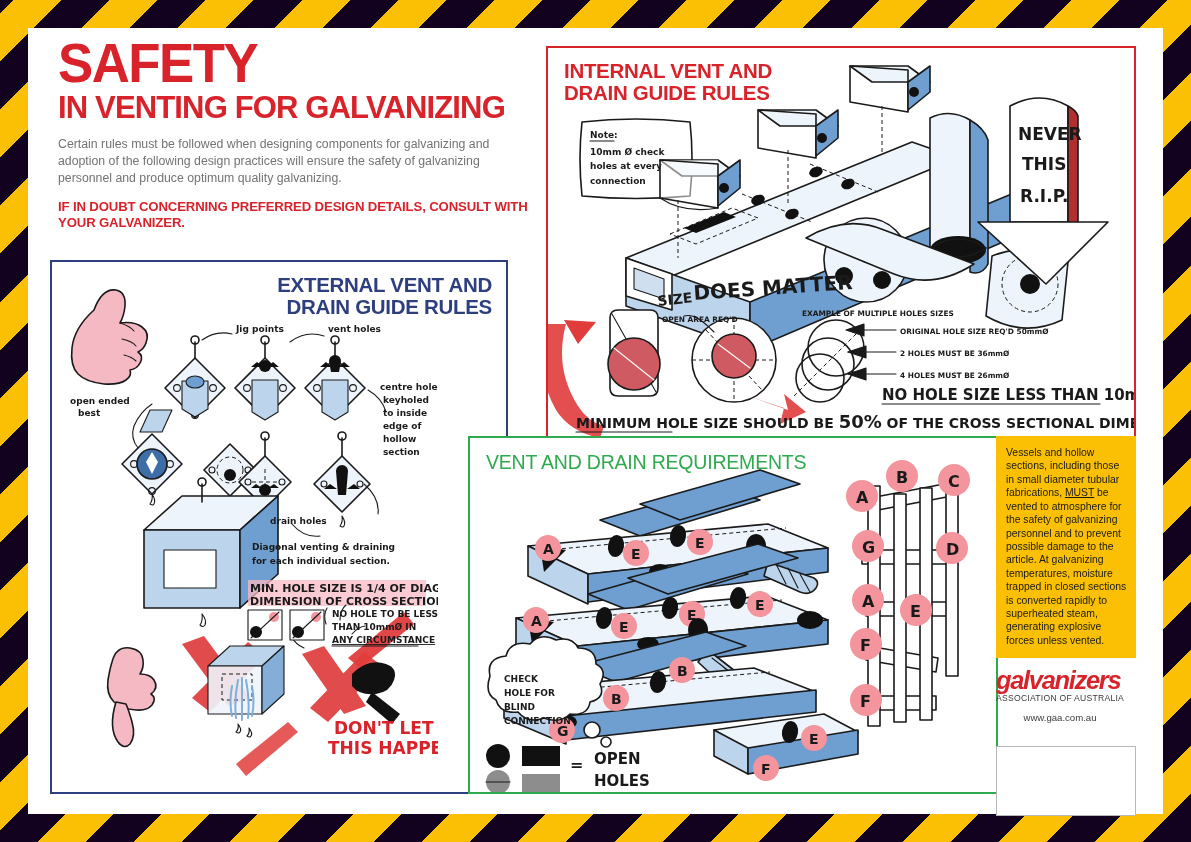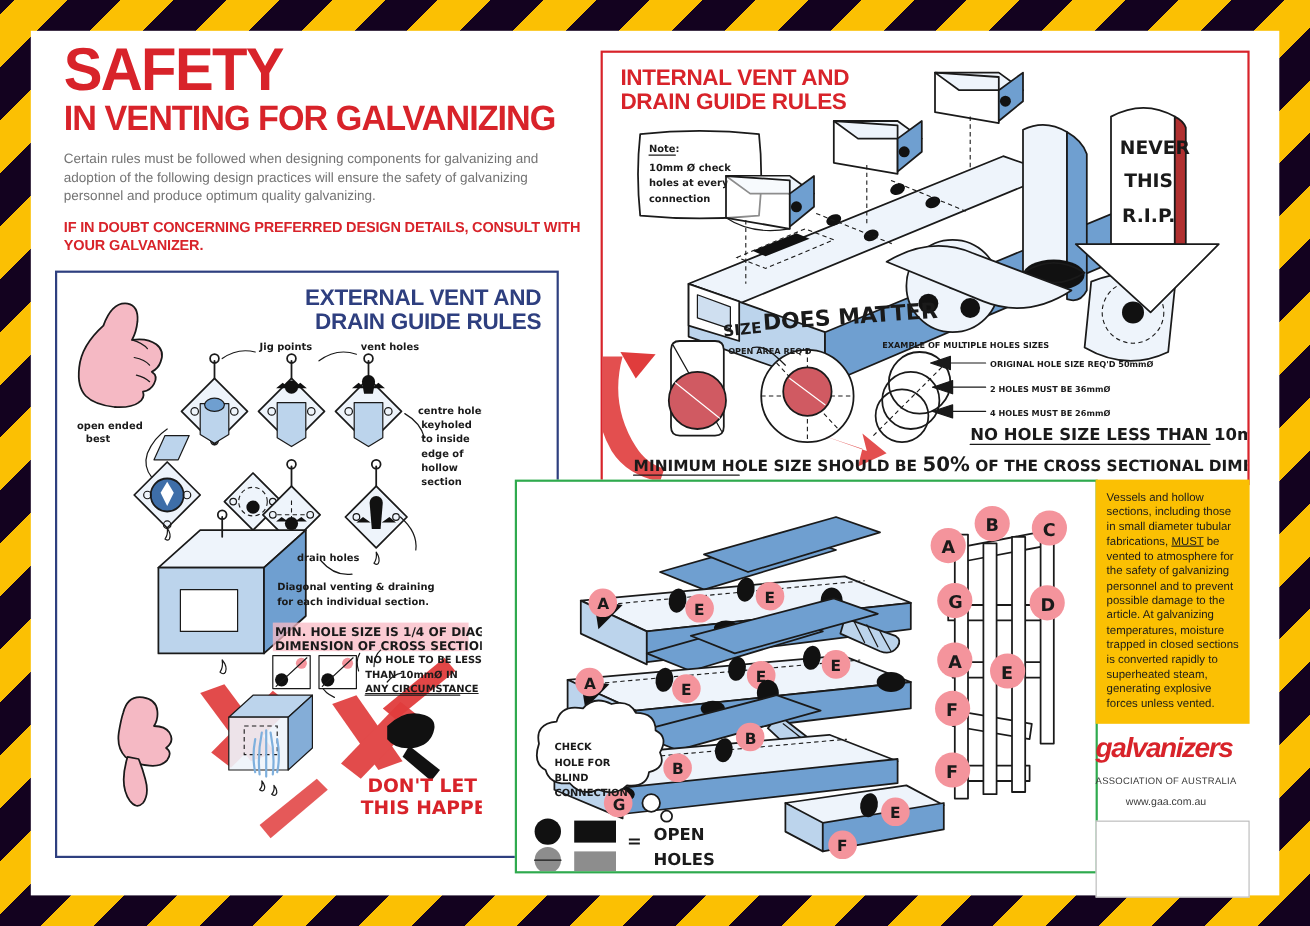--- a/index.html
+++ b/index.html
@@ -46,21 +46,21 @@
     color: #d8232a; line-height: 1.26; letter-spacing: -0.15px;
     width: 480px;
   }
   
   .panel { position: absolute; background: #fff; overflow: hidden; }
   .panel-title { position: absolute; font-weight: bold; line-height: 1.07; }
   .pt-strong { font-weight: bold; }
   .pt-light { font-weight: bold; }
 
   #panel-external {
-    left: 22px; top: 218px; width: 458px; height: 534px;
+    left: 22px; top: 232px; width: 458px; height: 534px;
     border: 2px solid #2e3f7f;
   }
   #panel-internal {
     left: 518px; top: 18px; width: 590px; height: 395px;
     border: 2px solid #d8232a;
   }
   #panel-gates {
     left: 440px; top: 408px; width: 530px; height: 358px;
     border: 2px solid #2faa4e;
   }
@@ -78,21 +78,21 @@
   #yellow-box u { text-decoration: underline; }
   
   #logo-block { position: absolute; left: 968px; top: 640px; width: 142px; }
   #logo-word {
     font-size: 25px; font-weight: bold; font-style: italic;
     color: #d8232a; letter-spacing: -1.3px; line-height: 1;
     transform: scaleX(1.02); transform-origin: left center;
   }
   #logo-assoc {
     font-size: 8.6px; color: #3a3a3a; letter-spacing: 0.25px;
-    margin-top: 12px; font-weight: normal;
+    margin-top: 0; font-weight: normal;
   }
   #logo-url {
     font-size: 9.6px; color: #3a3a3a; margin-top: 9px;
     text-align: center; width: 128px;
   }
   #blank-box {
     position: absolute; left: 968px; top: 718px;
     width: 140px; height: 70px; border: 1px solid #b8b8b8; background: #fff;
   }
   
@@ -487,21 +487,21 @@
 
         <text class="hand-txt" x="28" y="380" style="font-size:14px">
           <tspan>MINIMUM HOLE SIZE SHOULD BE </tspan><tspan style="font-size:18px">50%</tspan><tspan> OF THE CROSS SECTIONAL DIMENSION.</tspan>
         </text>
         <path class="ink-t" d="M28 384 h96"></path>
       </svg>
     </div>
 
     <div class="panel" id="panel-gates">
       <div class="panel-title" id="title-gates">
-        <br>
+        <span>VENT AND DRAIN REQUIREMENTS</span><br>
       </div>
 
       <svg width="526" height="354" viewBox="0 0 526 354">
 
         <g>
 
           <g>
             <path class="steel-d" d="M130 82 l120 -34 l40 14 l-120 36z"></path>
             <path class="ink" d="M130 82 l120 -34 l40 14 l-120 36z"></path>
             <path class="steel-d" d="M170 66 l120 -34 l40 14 l-120 36z"></path>

